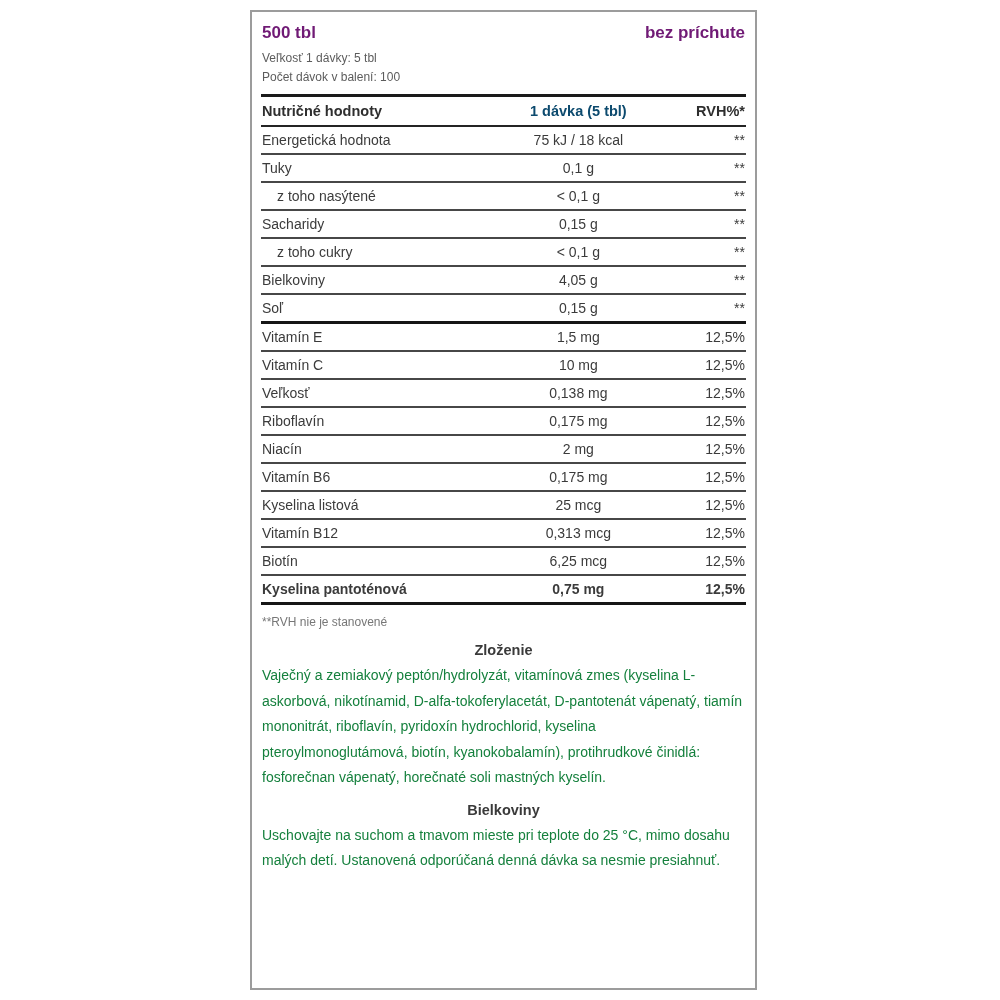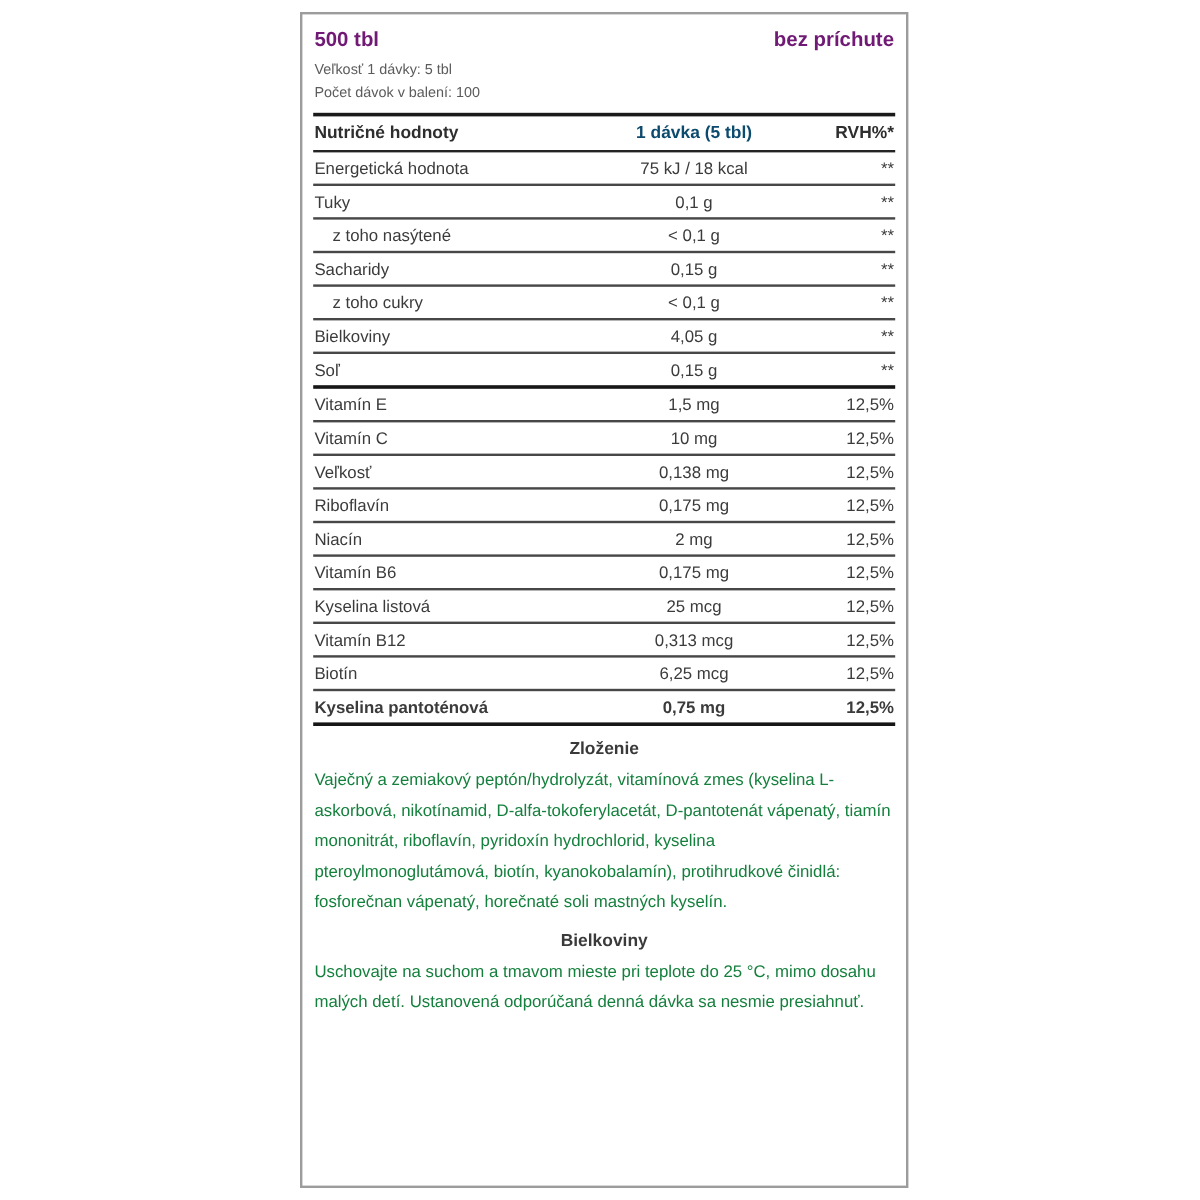--- a/index.html
+++ b/index.html
@@ -190,20 +190,21 @@
     </div>
         <div class="t-row thick-after">
       <span class="c1">Kyselina pantoténová</span>
       <span class="c2">0,75 mg</span>
       <span class="c3">12,5%</span>
     </div>
       </div>
   </div>
 
   <div class="footnotes">
+    <div class="footnote-2">**RVH nie je stanovené</div>
   </div>
 
   <div class="section">
     <div class="section-heading">Zloženie</div>
     <div class="section-body">Vaječný a zemiakový peptón/hydrolyzát, vitamínová zmes (kyselina L-askorbová, nikotínamid, D-alfa-tokoferylacetát, D-pantotenát vápenatý, tiamín mononitrát, riboflavín, pyridoxín hydrochlorid, kyselina pteroylmonoglutámová, biotín, kyanokobalamín), protihrudkové činidlá: fosforečnan vápenatý, horečnaté soli mastných kyselín.</div>
   </div>
 
 
   <div class="section">
     <div class="section-heading">Bielkoviny</div>

